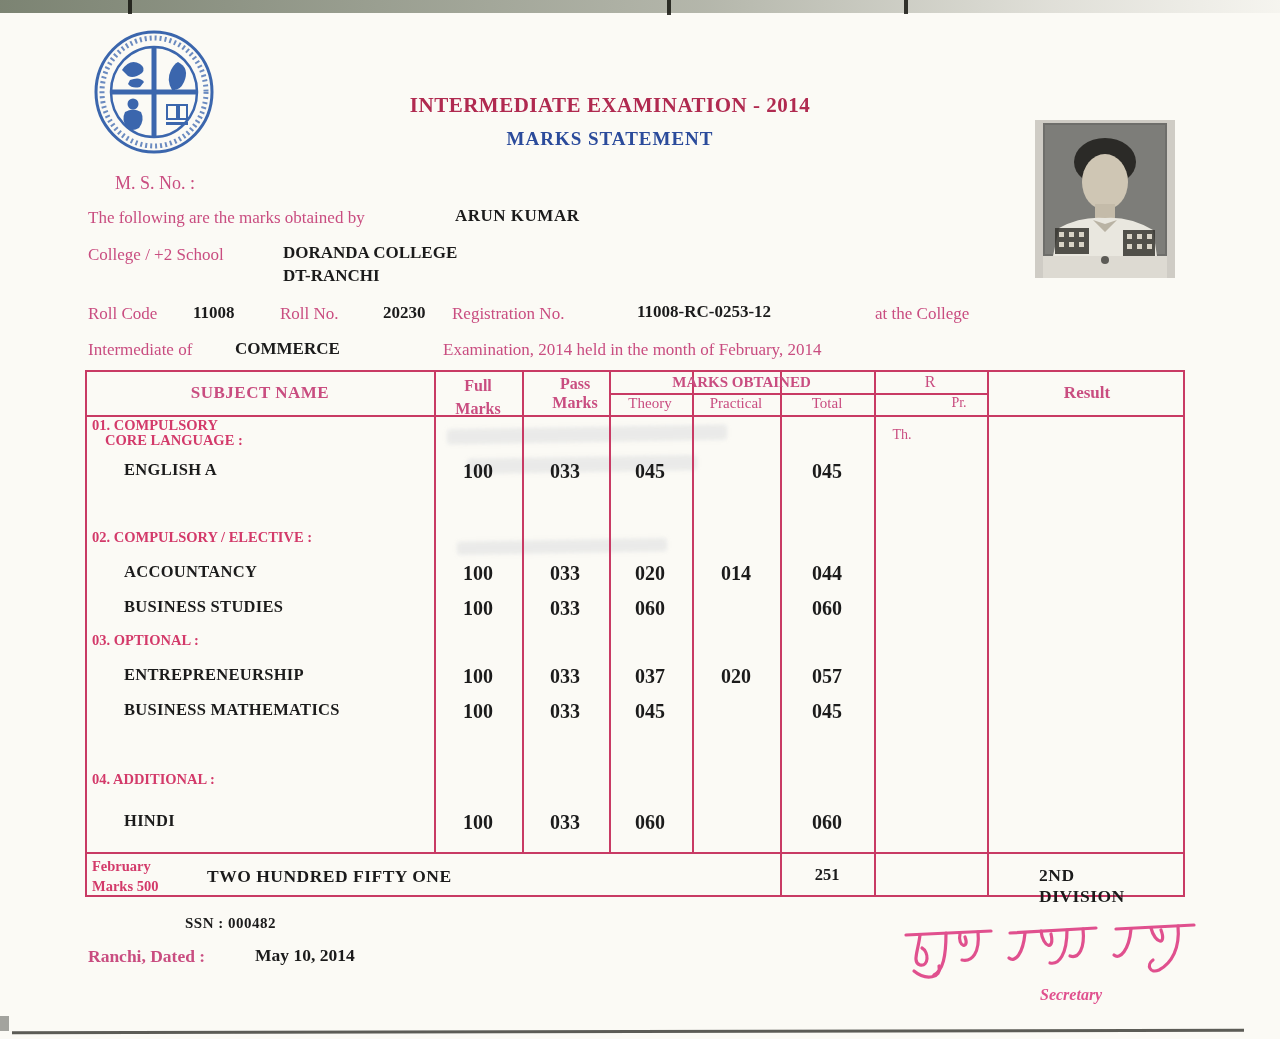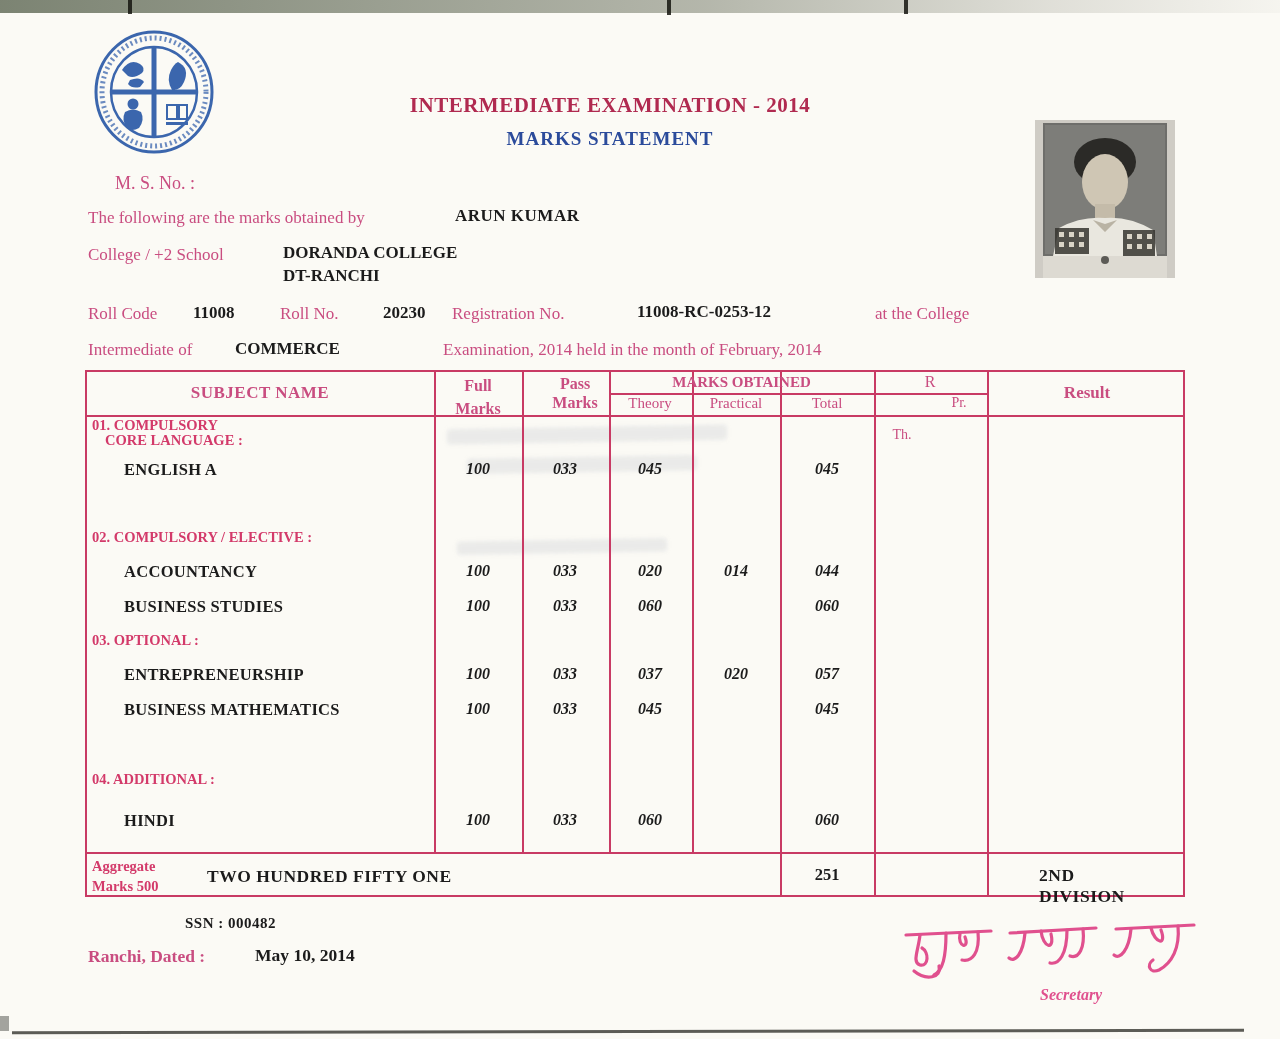--- a/index.html
+++ b/index.html
@@ -39,21 +39,21 @@
   .stamp{font-family:"DejaVu Sans Mono", monospace;font-weight:bold;font-size:35px;letter-spacing:5px;color:#222;}
   
   .mtable{left:85px;top:370px;width:1100px;height:527px;border:2px solid var(--border);box-sizing:border-box;}
   .vline{position:absolute;width:2px;background:var(--border);top:0;}
   .hline{position:absolute;height:2px;background:var(--border);}
   .th{position:absolute;color:var(--pink);font-weight:bold;font-size:16px;white-space:nowrap;}
   .center{transform:translateX(-50%);text-align:center;}
   .sec{position:absolute;color:#d33a6a;font-weight:bold;font-size:14.5px;line-height:15px;white-space:nowrap;}
   .sec .l2{padding-left:13px;}
   .subj{position:absolute;font-weight:bold;font-size:16.5px;white-space:nowrap;letter-spacing:.3px;}
-  .mark{position:absolute;font-weight:bold;font-size:16px;transform:translateX(-50%);font-style:italic;}
+  .mark{position:absolute;font-weight:bold;font-size:20px;transform:translateX(-50%);}
   .agg-lbl{position:absolute;color:#d33a6a;font-weight:bold;font-size:14.5px;line-height:20px;}
   .agg-words{position:absolute;font-weight:bold;font-size:17.5px;letter-spacing:.5px;white-space:nowrap;}
   .agg-val{position:absolute;font-weight:bold;font-size:16.5px;transform:translateX(-50%);}
   
   .ssn{left:185px;top:915px;font-size:15px;font-weight:bold;letter-spacing:.5px;}
   .dated-lbl{left:88px;top:946px;color:var(--pink);font-weight:bold;font-size:17.5px;}
   .dated-val{left:255px;top:945px;font-weight:bold;font-size:17.5px;}
   .secretary{left:1040px;top:986px;color:var(--sig-pink);font-weight:bold;font-style:italic;font-size:16px;}
 </style>
 </head>
@@ -213,21 +213,21 @@
       <div class="mark" style="left:740px;top:328px;">045</div>
       <div class="sec" style="left:5px;top:400px;">
         <div>04. ADDITIONAL :</div>
       </div>
       <div class="subj" style="left:37px;top:439px;">HINDI</div>
       <div class="mark" style="left:391px;top:439px;">100</div>
       <div class="mark" style="left:478px;top:439px;">033</div>
       <div class="mark" style="left:563px;top:439px;">060</div>
       <div class="mark" style="left:740px;top:439px;">060</div>
       <div class="agg-lbl" style="left:5px;top:484px;">
-        <div>Aggregate</div>
+        <div>February</div>
         <div>Marks 500</div>
       </div>
       <div class="agg-words" style="left:120px;top:494px;">TWO HUNDRED FIFTY ONE</div>
       <div class="agg-val" style="left:740px;top:493px;">251</div>
       <div class="agg-val" style="left:1000px;top:493px;font-size:17.5px;letter-spacing:.5px;">2ND DIVISION</div>
     </div>
 
   <div class="abs ssn">SSN : 000482</div>
   <div class="abs dated-lbl">Ranchi, Dated :</div>
   <div class="abs dated-val">May 10, 2014</div>

